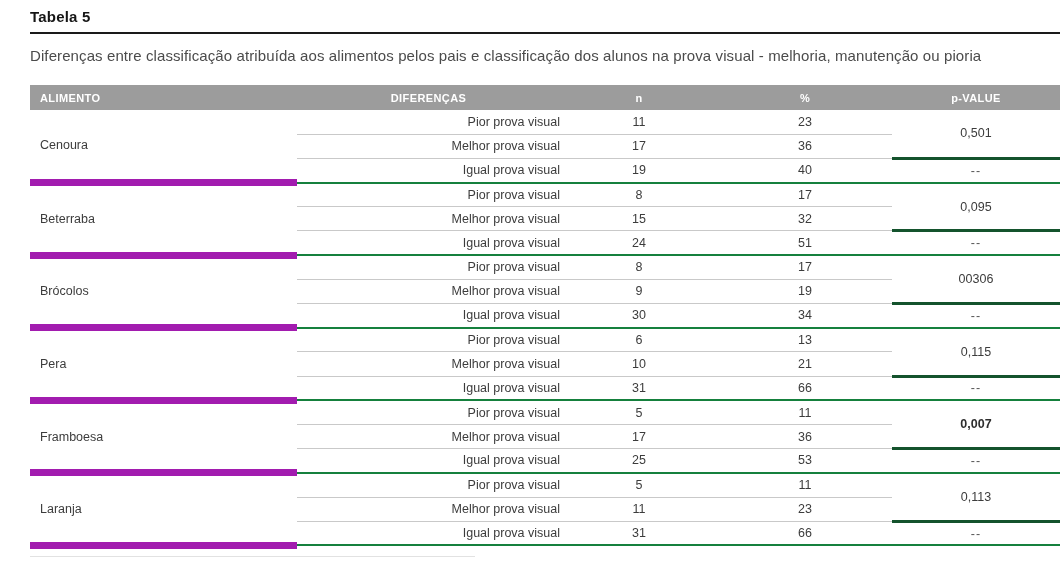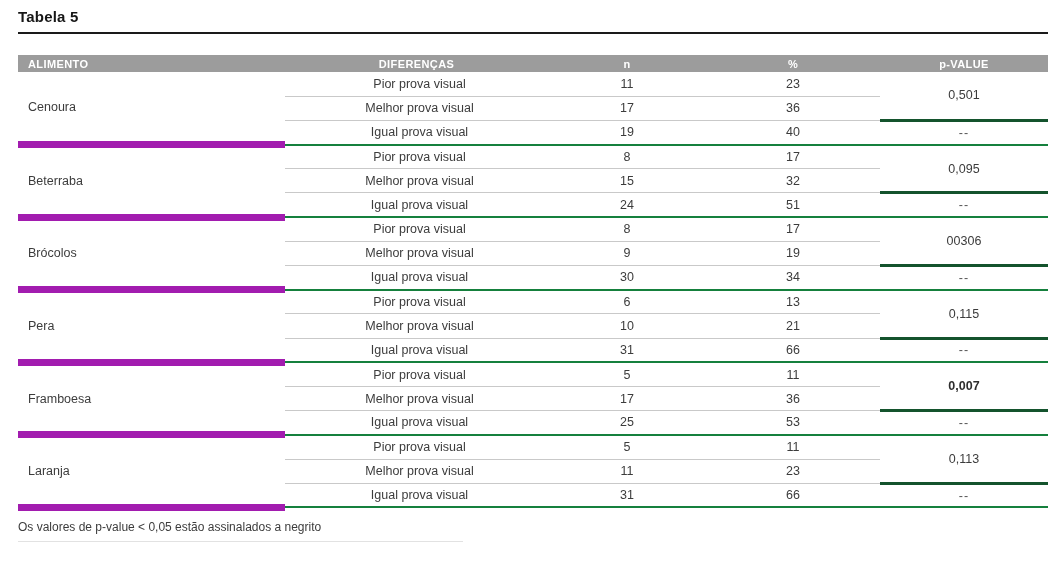--- a/index.html
+++ b/index.html
@@ -10,21 +10,21 @@
   }
   .page {
     position: relative;
     width: 1064px;
     height: 579px;
     background: #ffffff;
     overflow: hidden;
   }
   .content {
     position: absolute;
-    left: 18px;
+    left: 30px;
     top: 8px;
     width: 1030px;
   }
   .title {
     font-size: 15px;
     font-weight: bold;
     color: #161616;
     letter-spacing: 0.2px;
   }
   .title-rule {
@@ -45,41 +45,41 @@
     width: 1030px;
     border-collapse: collapse;
     table-layout: fixed;
   }
   col.w-food { width: 267px; }
   col.w-diff { width: 263px; }
   col.w-n    { width: 158px; }
   col.w-pct  { width: 174px; }
   col.w-pval { width: 168px; }
 
-  thead tr { height: 17px; }
+  thead tr { height: 25px; }
   thead th {
     background: #9c9c9c;
     color: #ffffff;
     font-size: 11px;
     font-weight: bold;
     letter-spacing: 0.4px;
     text-align: center;
     vertical-align: middle;
   }
   thead th.c-food { text-align: left; padding-left: 10px; }
 
   tbody tr { height: 24.2px; }
   tbody td {
     font-size: 12.5px;
     color: #3c3c3c;
     vertical-align: middle;
     text-align: center;
   }
   td.c-food { text-align: left; padding-left: 10px; border-bottom: 7px solid #a21caf; }
-  td.c-diff { text-align: center; padding-left: 6px; }
+  td.c-diff { text-align: right; padding-left: 6px; }
 
   tr.r0 td.c-diff, tr.r0 td.c-n, tr.r0 td.c-pct,
   tr.r1 td.c-diff, tr.r1 td.c-n, tr.r1 td.c-pct {
     border-bottom: 1px solid #c9c9c9;
   }
   tr.r0 td.c-pval { border-bottom: 3px solid #14532d; }
   tr.r2 td { border-bottom: 2px solid #15803d; }
 
   td.c-pval.bold { font-weight: bold; color: #2e2e2e; margin-top: 8px; }
   td.c-pval.dash { color: #555555; letter-spacing: 1px; }
@@ -98,20 +98,21 @@
 </style>
 </head>
 <body>
 
 <div class="page">
   <div class="content">
 
     <div class="title">Tabela 5</div>
     <div class="title-rule"></div>
 
+    <div class="caption">Diferenças entre classificação atribuída aos alimentos pelos pais e classificação dos alunos na prova visual  - melhoria, manutenção ou pioria</div>
 
     <table class="results">
       <colgroup>
         <col class="w-food">
           <col class="w-diff">
           <col class="w-n">
           <col class="w-pct">
           <col class="w-pval">
       </colgroup>
       <thead>
@@ -228,17 +229,16 @@
           </tr>
           <tr class="r2">
             <td class="c-diff">Igual prova visual</td>
             <td class="c-n">31</td>
             <td class="c-pct">66</td>
             <td class="c-pval dash">--</td>
           </tr>
         </tbody>
     </table>
 
-    <div class="footnote">Os valores de p-value &lt; 0,05 estão assinalados a negrito</div>
     <div class="bottom-rule"></div>
 
   </div>
 </div>
 
 </body></html>

